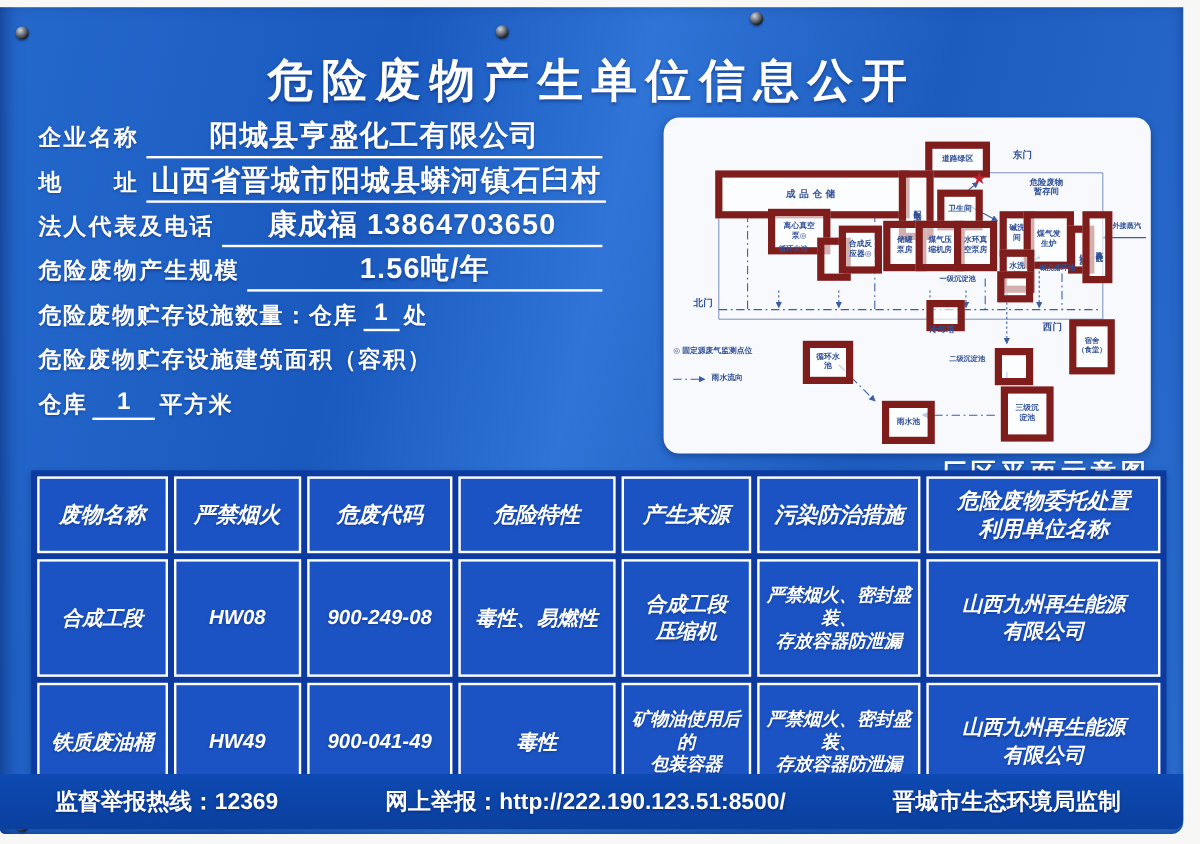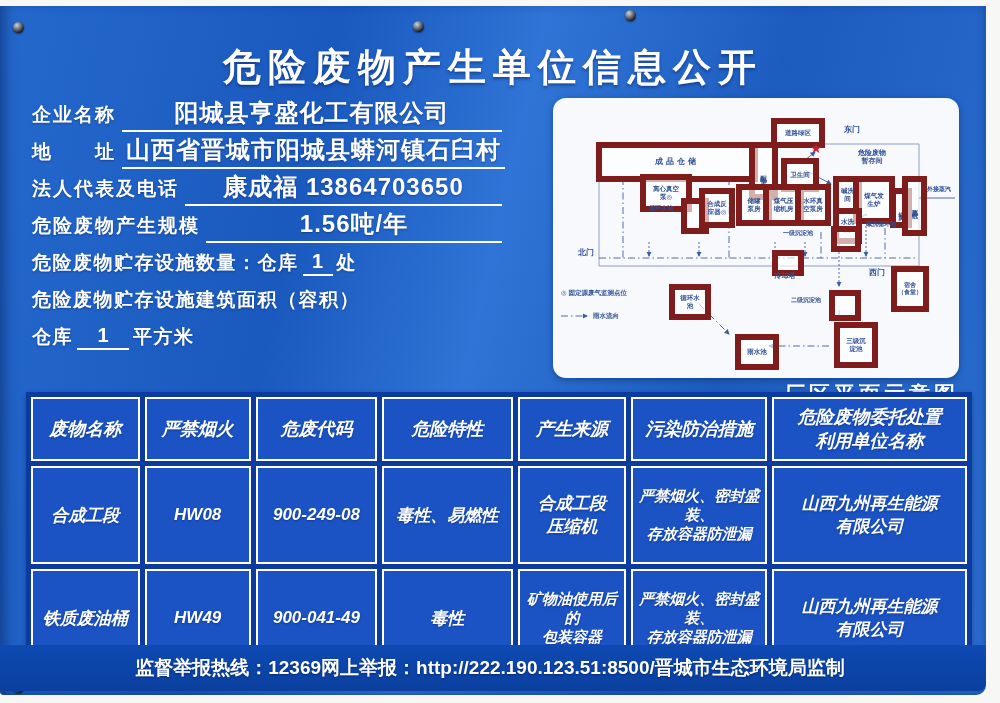--- a/index.html
+++ b/index.html
@@ -70,21 +70,21 @@
     border:2px solid #fff;background:#1b53c4;color:#fff;
     text-align:center;vertical-align:middle;white-space:pre-line;
     text-shadow:0 1px 2px rgba(10,35,100,.5);padding:2px;
   }
   table.waste th{font-size:18px;font-weight:bold;height:56px;}
   table.waste td{font-size:17px;font-weight:bold;}
   
   .footer{
     position:absolute;left:0;right:0;bottom:4px;height:46px;
     background:linear-gradient(180deg,#0e4ab2,#0a3f9e);
-    display:flex;align-items:center;justify-content:center;
+    display:flex;align-items:center;justify-content:space-between;
     padding:0 52px 0 46px;color:#fff;font-weight:bold;font-size:19px;
     text-shadow:0 1px 2px rgba(5,25,80,.6);border-radius:0 0 8px 4px;
   }
 </style>
 </head>
 <body>
 
 <div id="board">
 
   <div class="screw" style="left:13px;top:16px;"></div>

